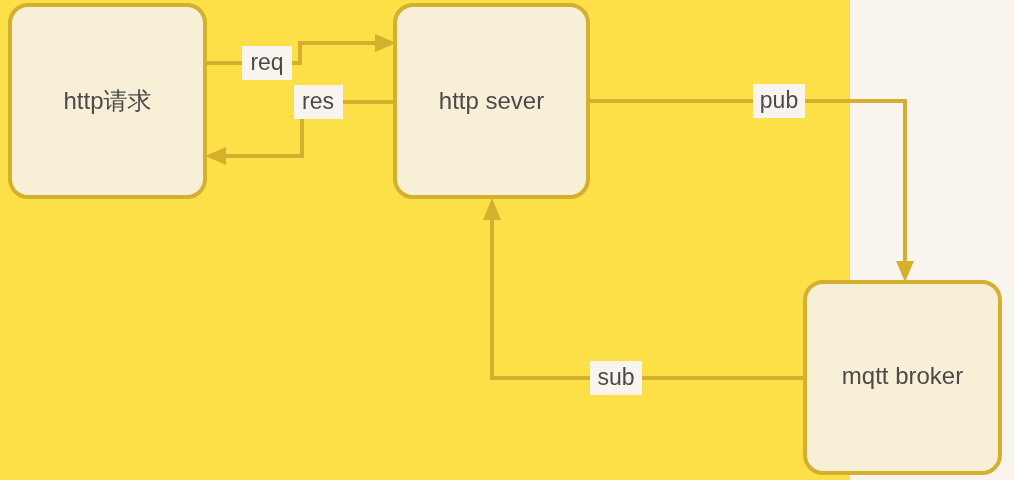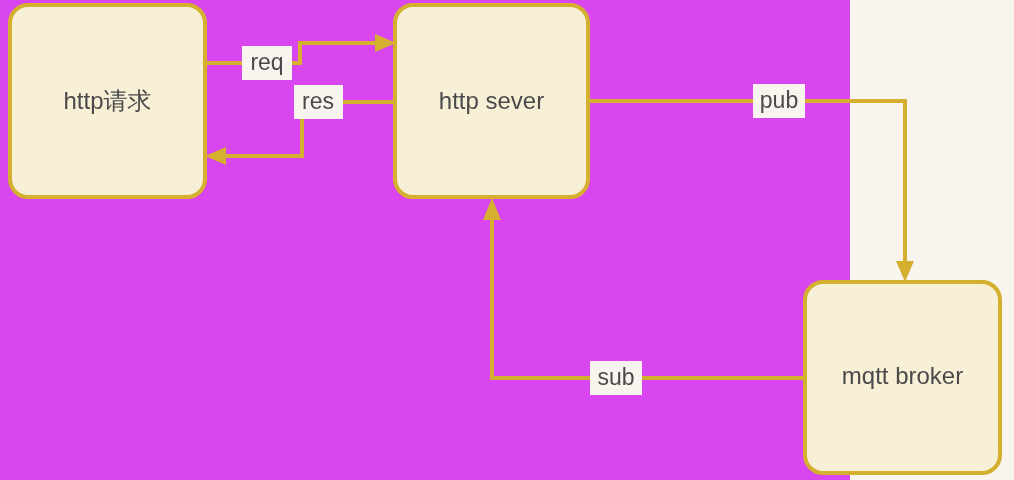--- a/index.html
+++ b/index.html
@@ -10,21 +10,21 @@
     width: 1014px;
     height: 480px;
     background: #faf4ee;
     font-family: "Liberation Sans", "DejaVu Sans", sans-serif;
     overflow: hidden;
   }
   #diagram-canvas {
     position: relative;
     width: 850px;
     height: 480px;
-    background: #d946ef;
+    background: #fde047;
   }
   svg.diagram-svg {
     display: block;
     width: 1014px;
     height: 480px;
   }
   .node-shape {
     fill: #f7f0d7;
     stroke: #d4b02e;
     stroke-width: 4;

